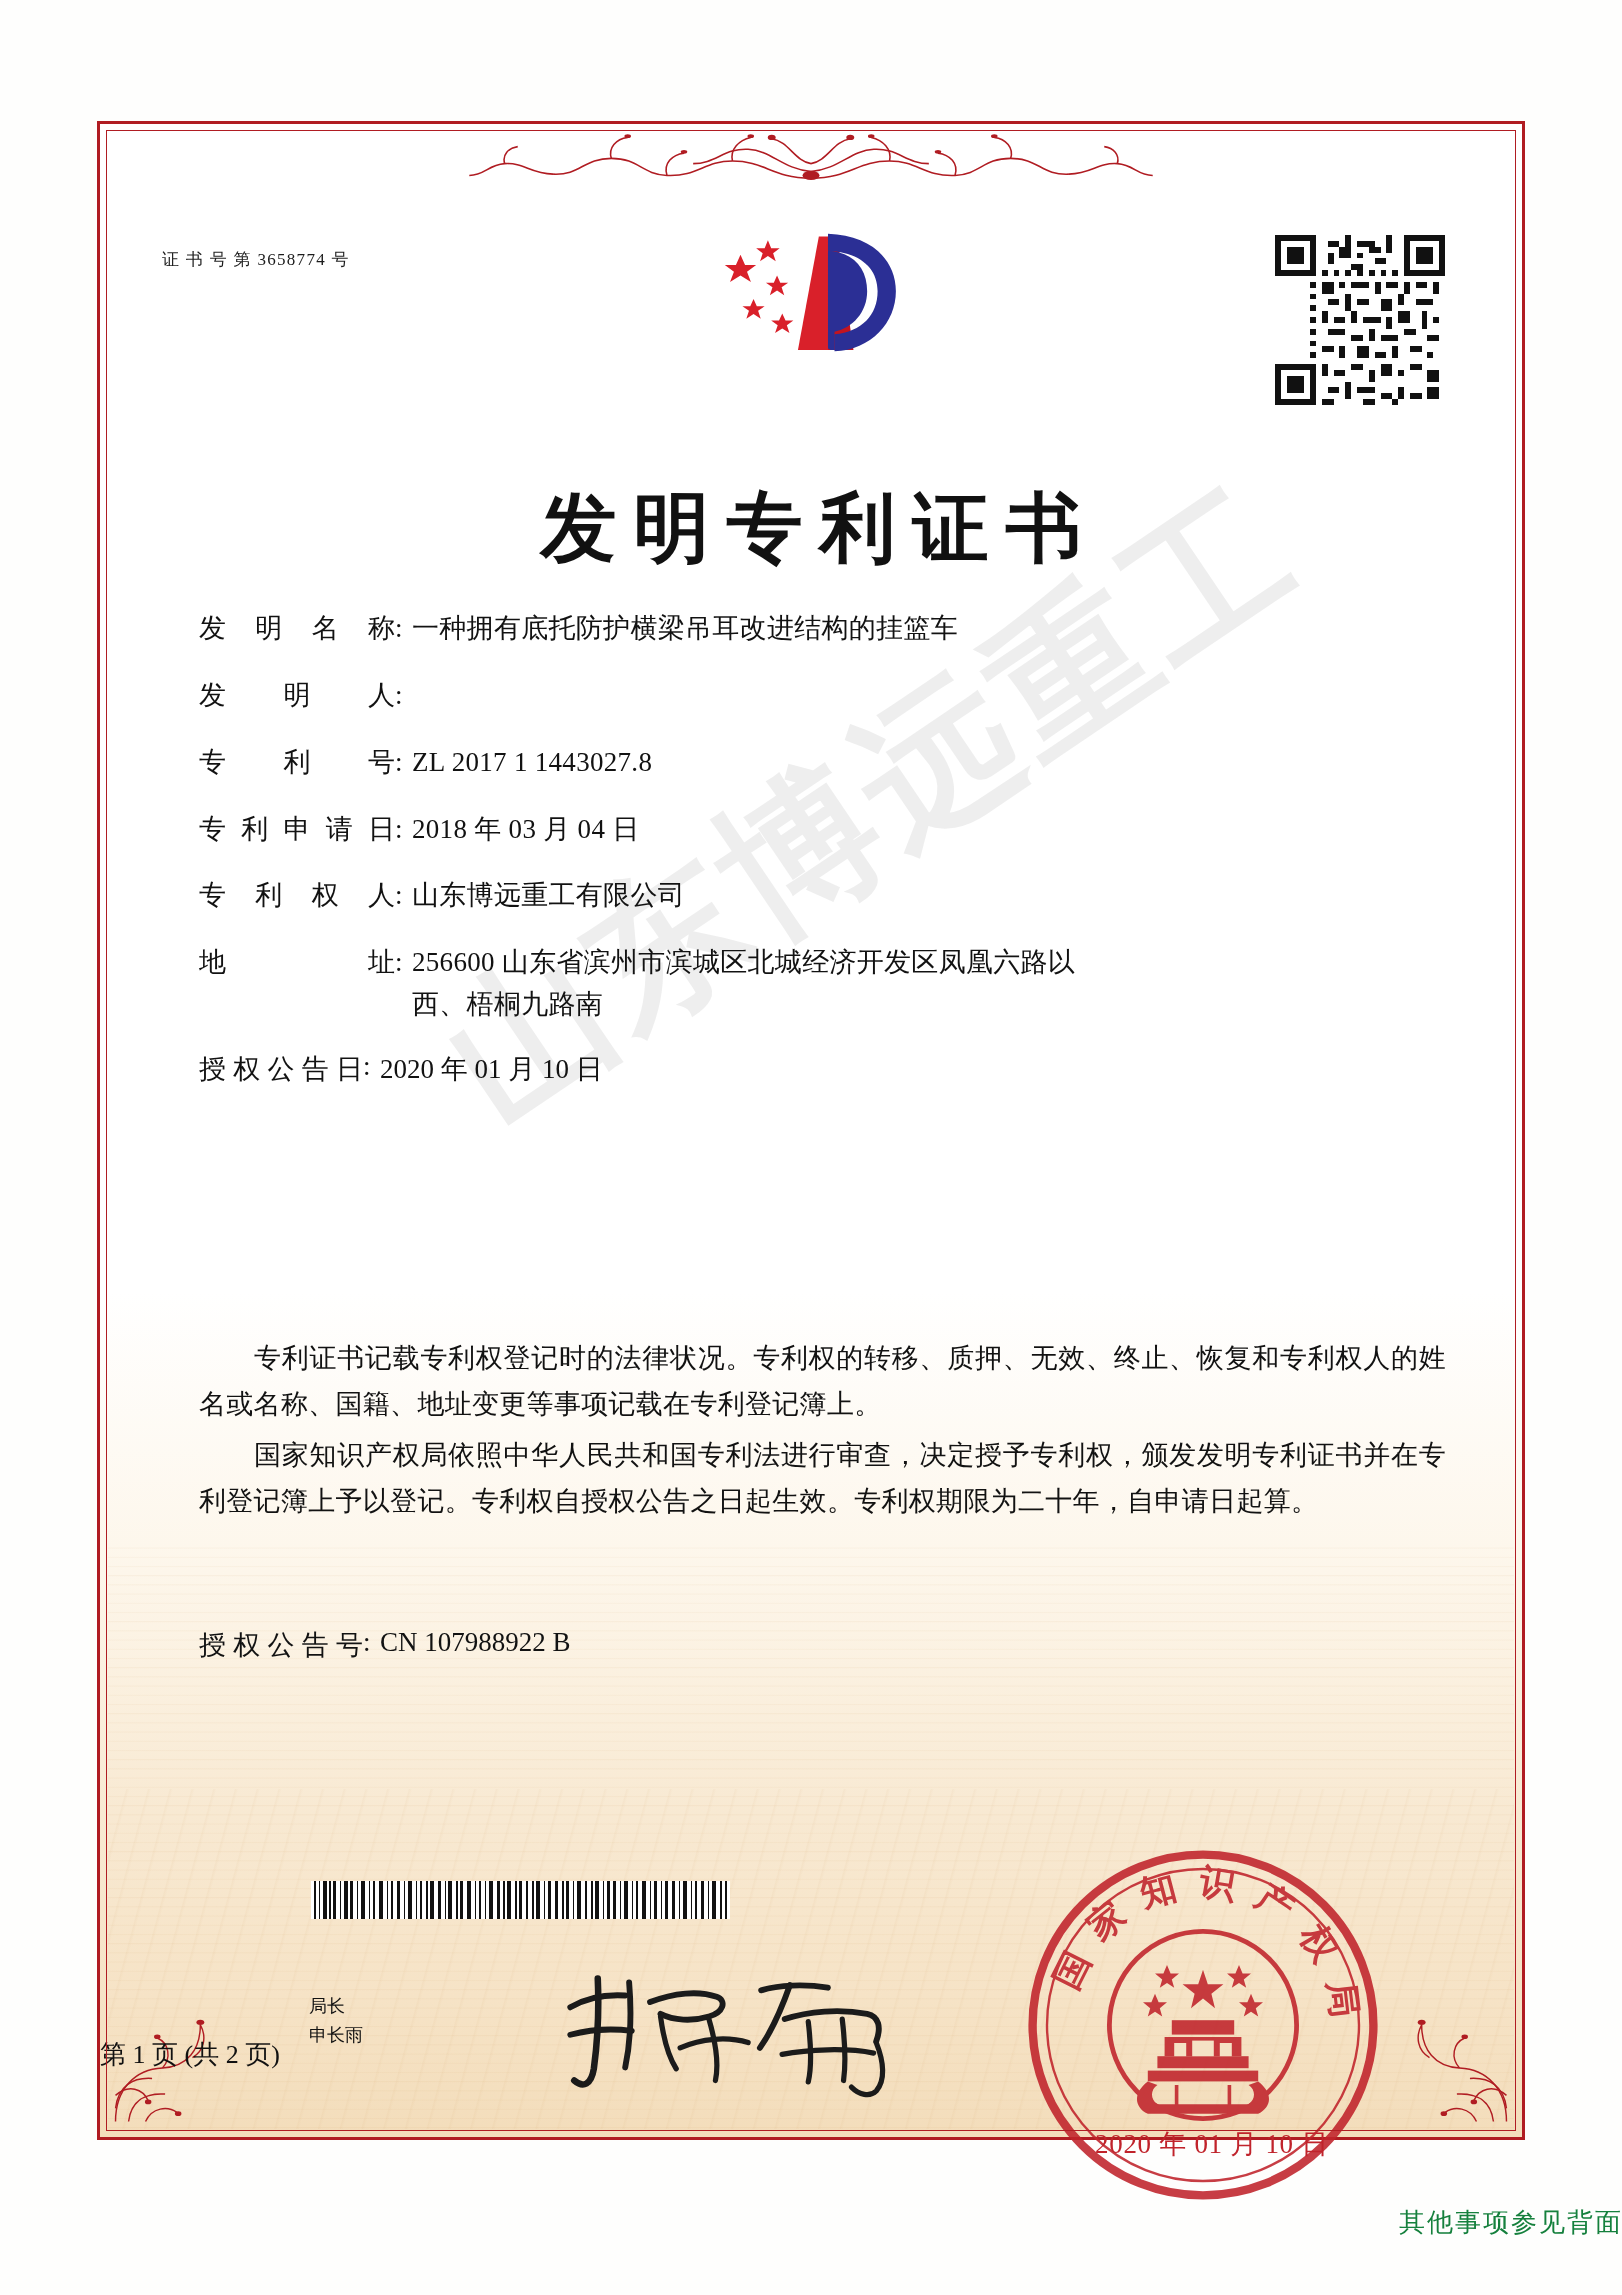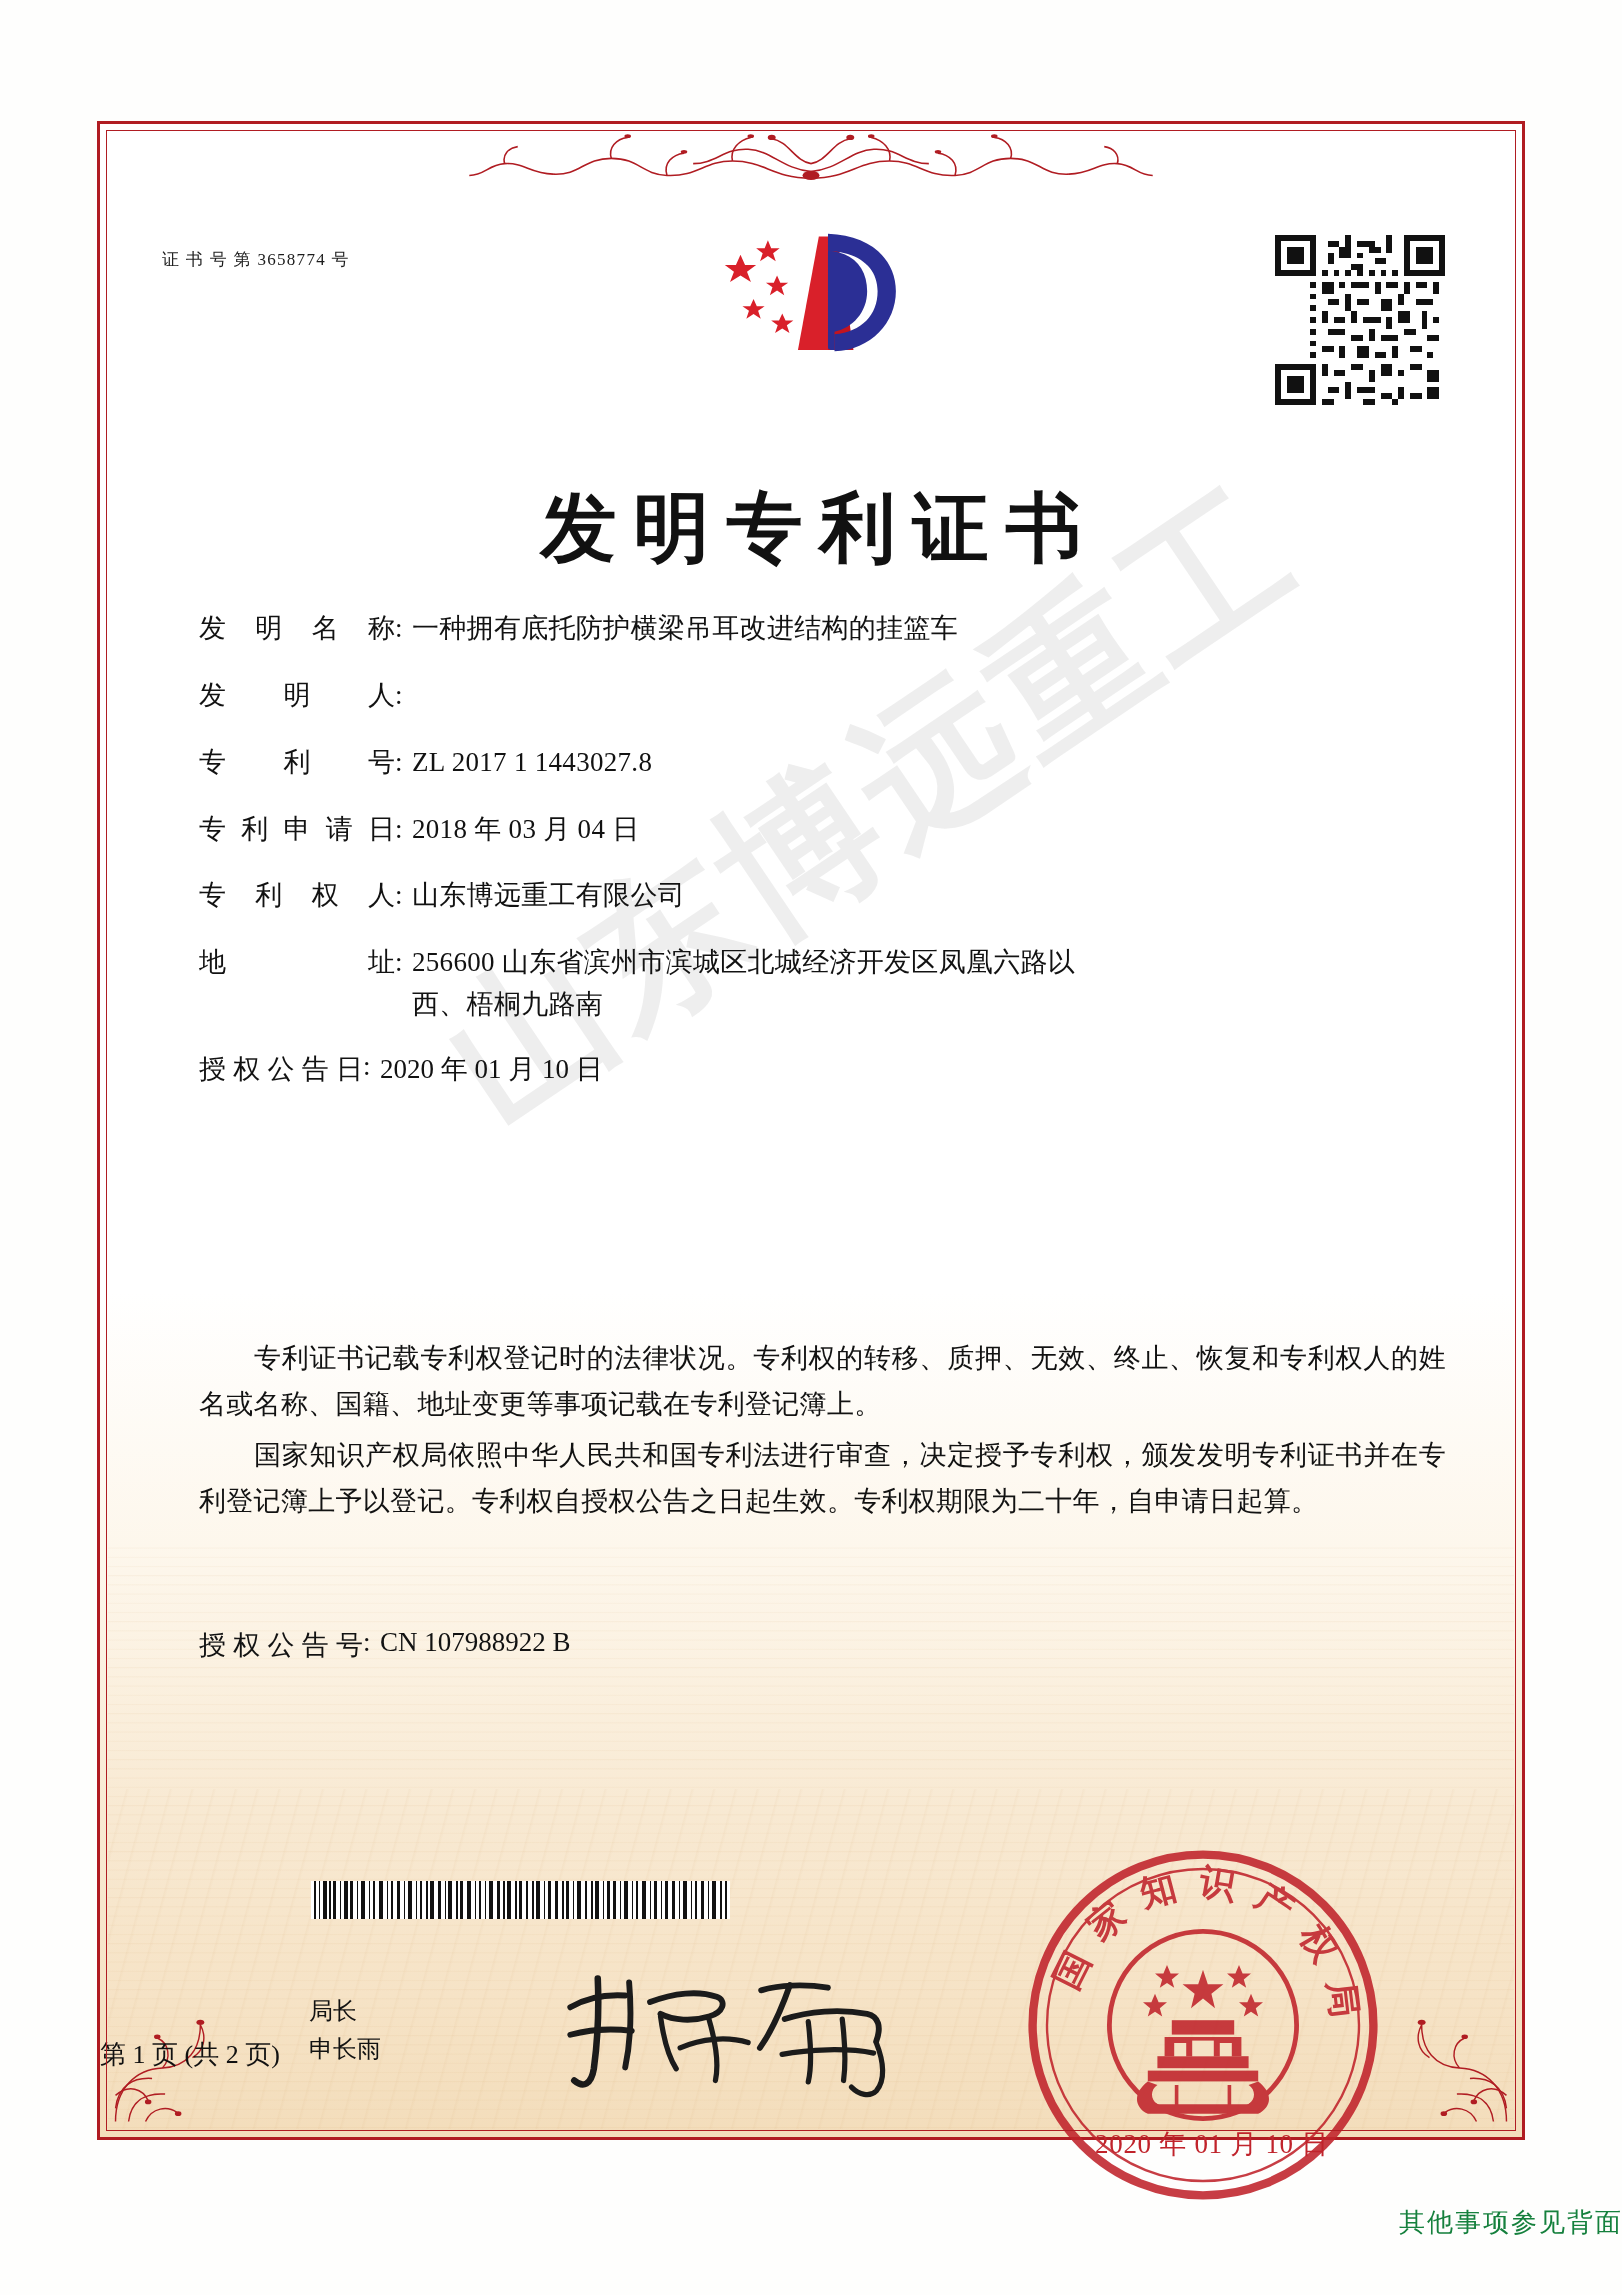--- a/index.html
+++ b/index.html
@@ -233,21 +233,21 @@
     top: 1757px;
     width: 419px;
     height: 38px;
   }
 
   
   .sig-block {
     position: absolute;
     left: 209px;
     top: 1868px;
-    font-size: 24px;
+    font-size: 18px;
     line-height: 1.6;
     color: #121212;
   }
   .sig-handwriting {
     position: absolute;
     left: 452px;
     top: 1832px;
     width: 353px;
     height: 151px;
   }

